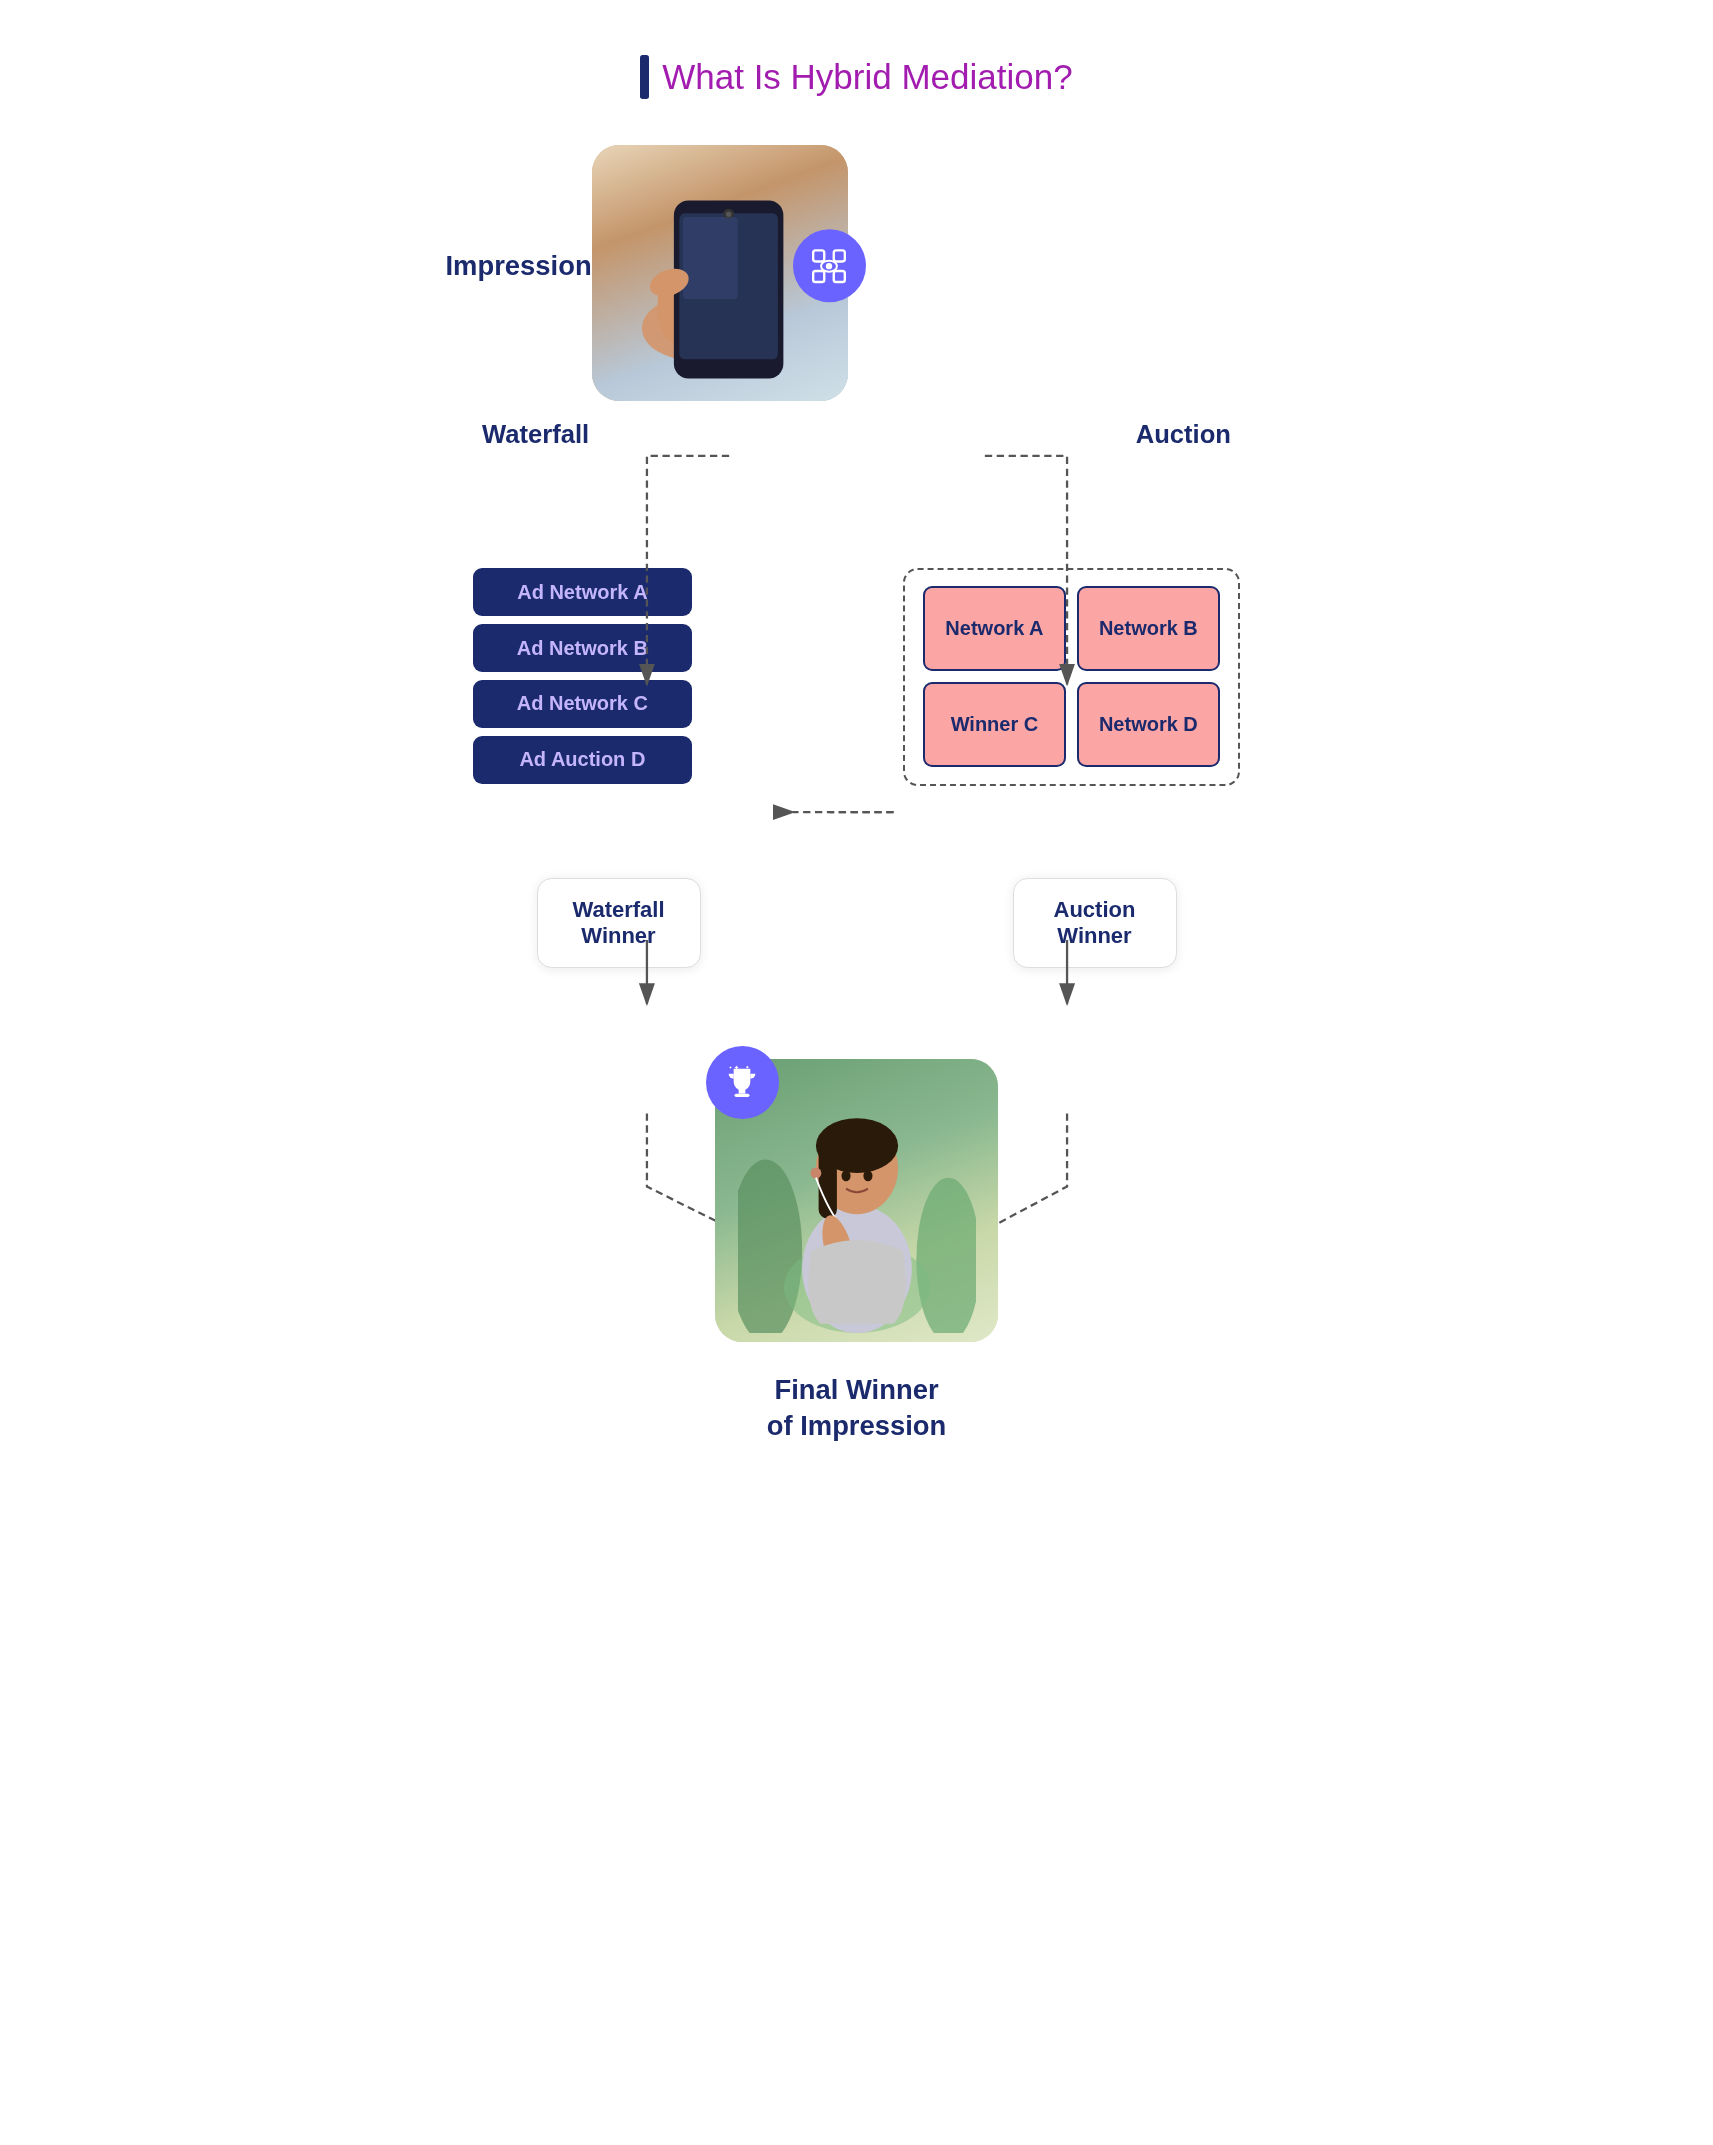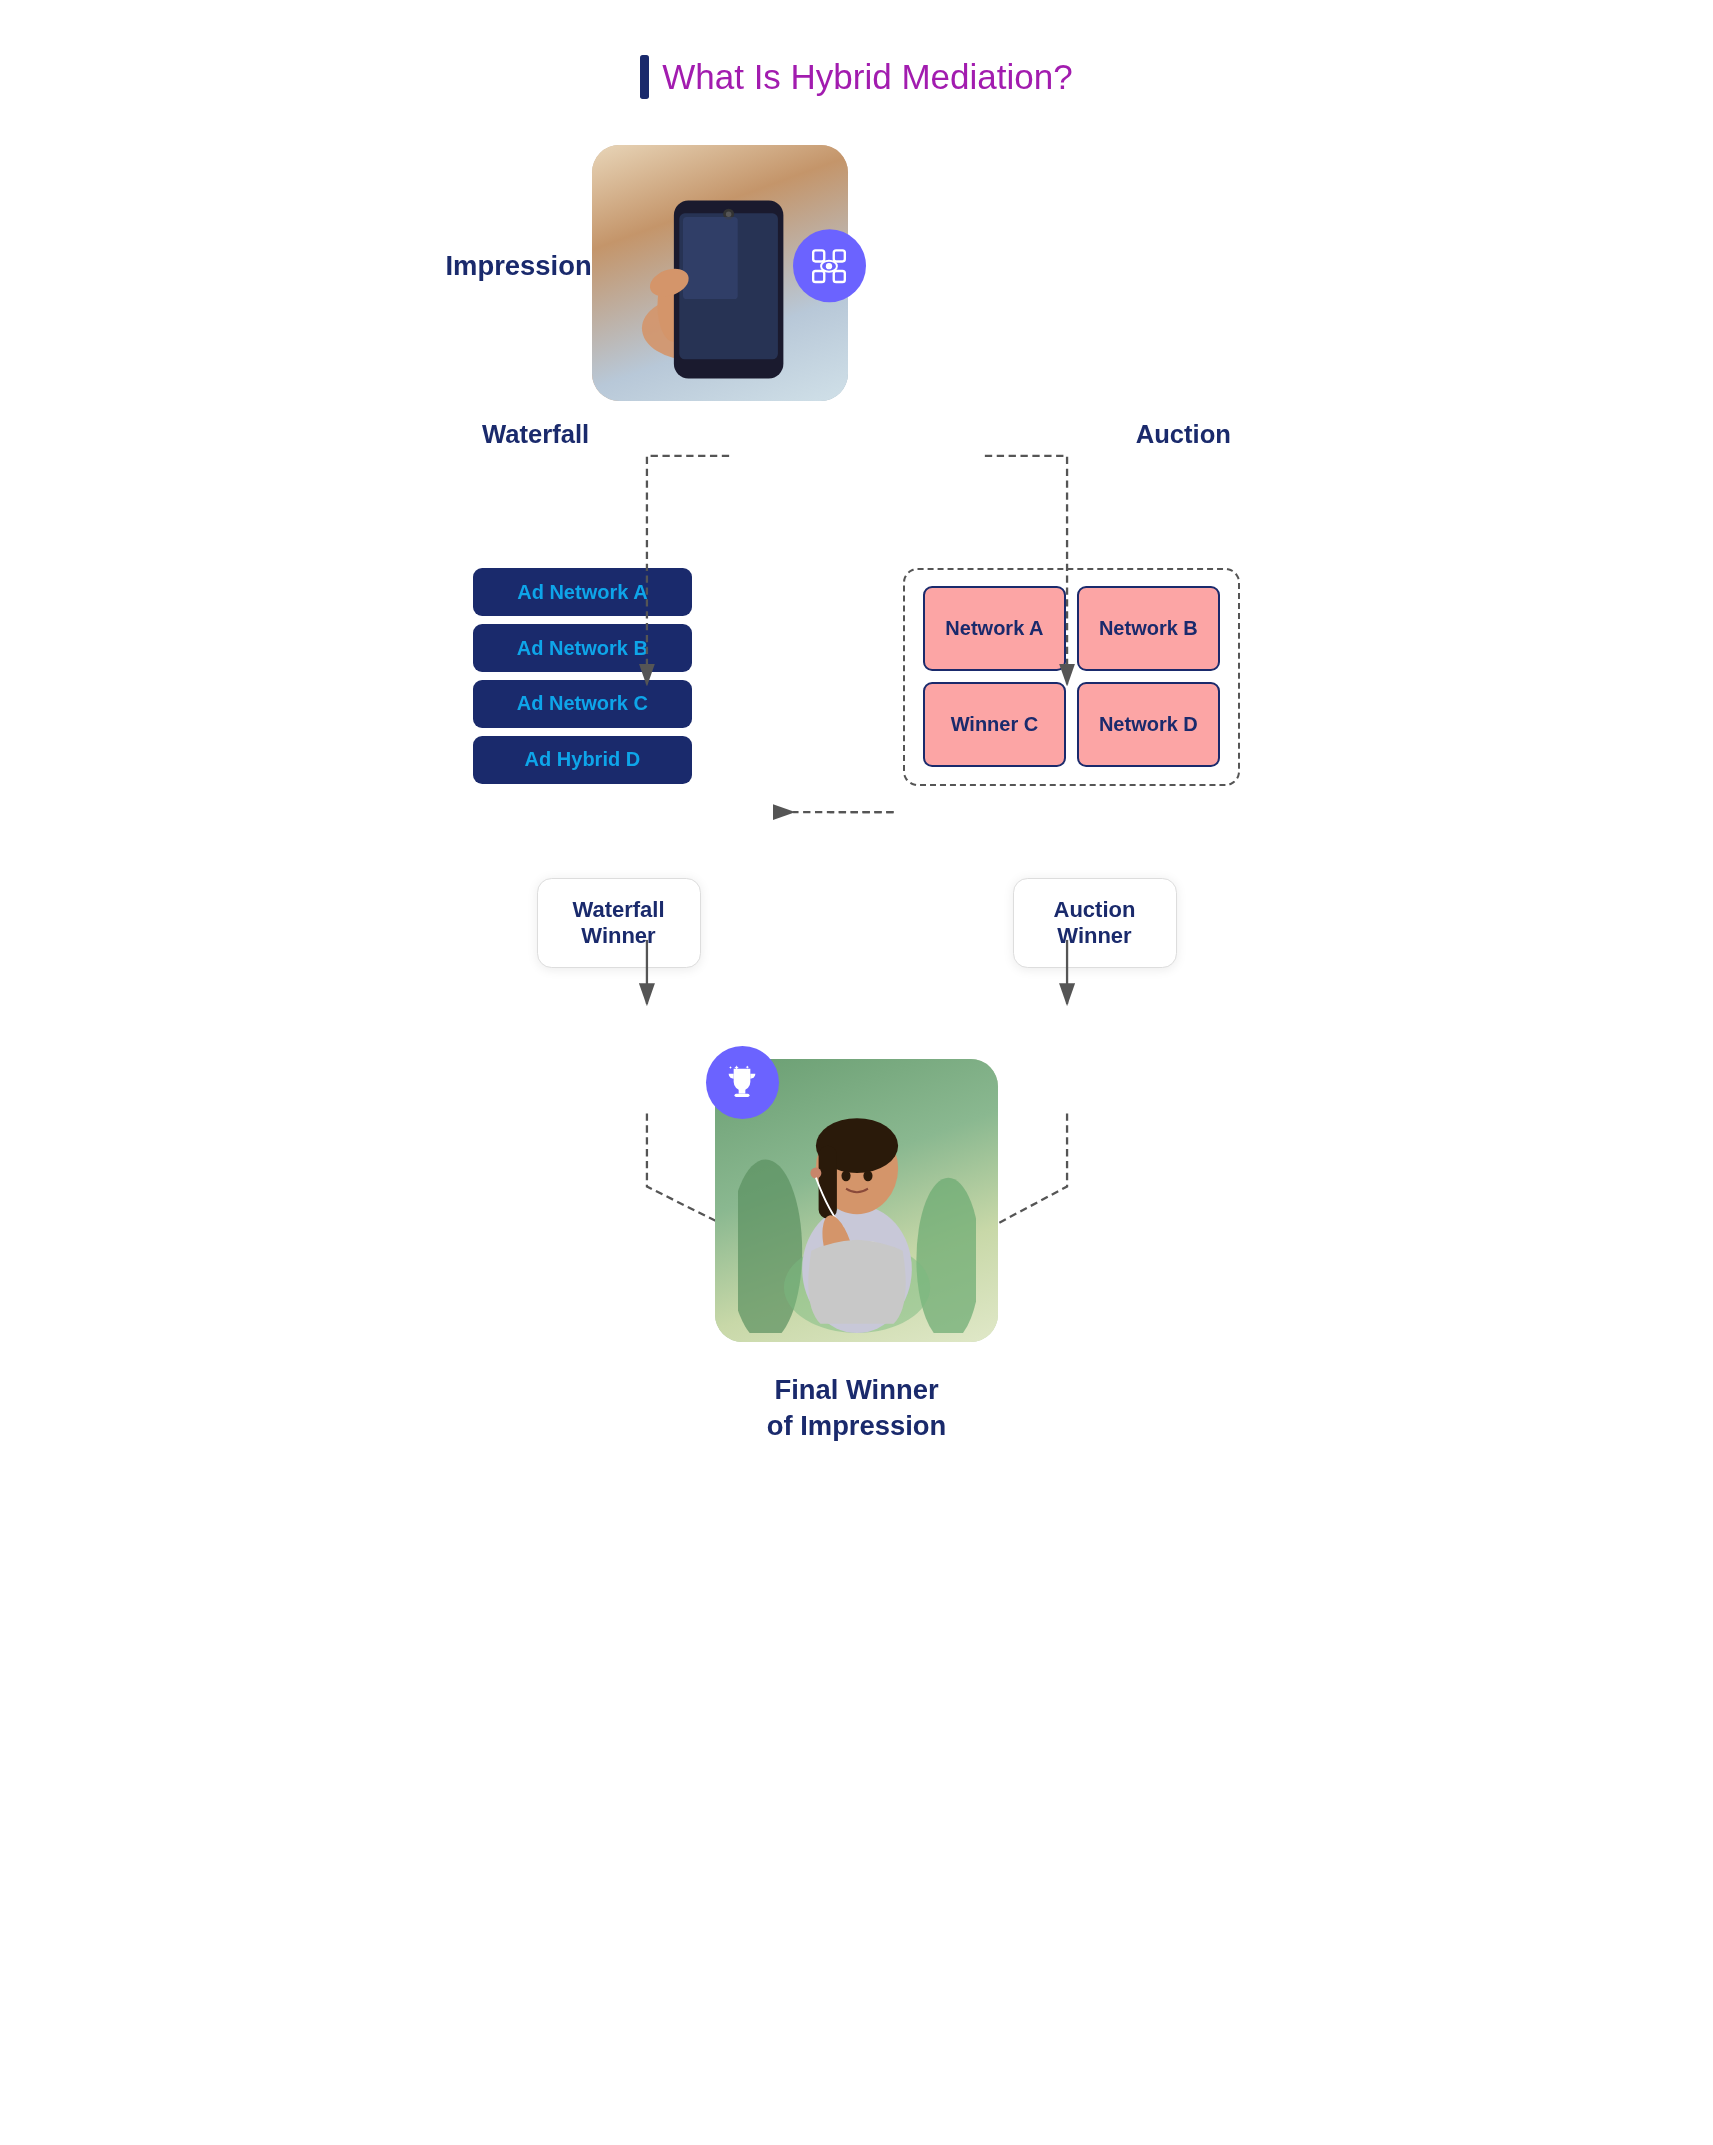--- a/index.html
+++ b/index.html
@@ -87,21 +87,21 @@
       margin-left: 9.1px;
     }
     .ad-network-list {
       display: flex;
       flex-direction: column;
       gap: 7.3px;
       width: 219px;
     }
     .ad-network-item {
       background: #1a2a6c;
-      color: #0ea5e9;
+      color: #c4b5fd;
       font-size: 20px;
       font-weight: 700;
       padding: 12.8px 20px;
       border-radius: 9.1px;
       text-align: center;
     }
 
     
     .winner-box {
       background: #fff;
@@ -304,21 +304,21 @@
 
       <div style="display:flex; flex-direction:column; align-items:center; gap:0;">
 
         <div style="display:flex; flex-direction:column; align-items:center; height:46px;">
           
         </div>
         <div class="ad-network-list">
           <div class="ad-network-item">Ad Network A</div>
           <div class="ad-network-item">Ad Network B</div>
           <div class="ad-network-item">Ad Network C</div>
-          <div class="ad-network-item">Ad Hybrid D</div>
+          <div class="ad-network-item">Ad Auction D</div>
         </div>
       </div>
 
       <div style="display:flex; flex-direction:column; align-items:center;">
         <div style="height:46px;"></div>
         <div class="auction-grid-container">
           <div class="auction-grid">
             <div class="auction-network-item">Network A</div>
             <div class="auction-network-item">Network B</div>
             <div class="auction-network-item">Winner C</div>

